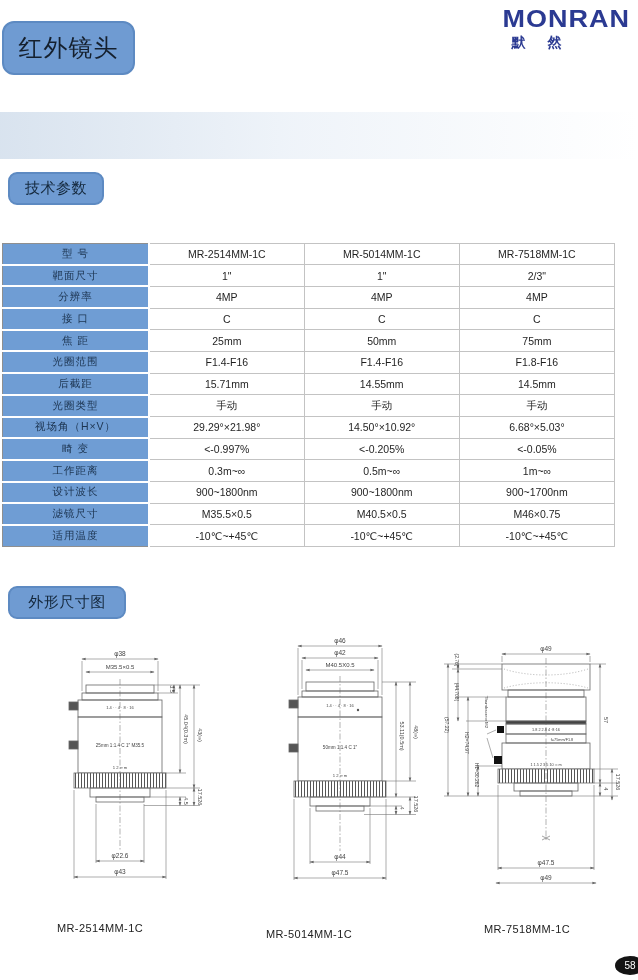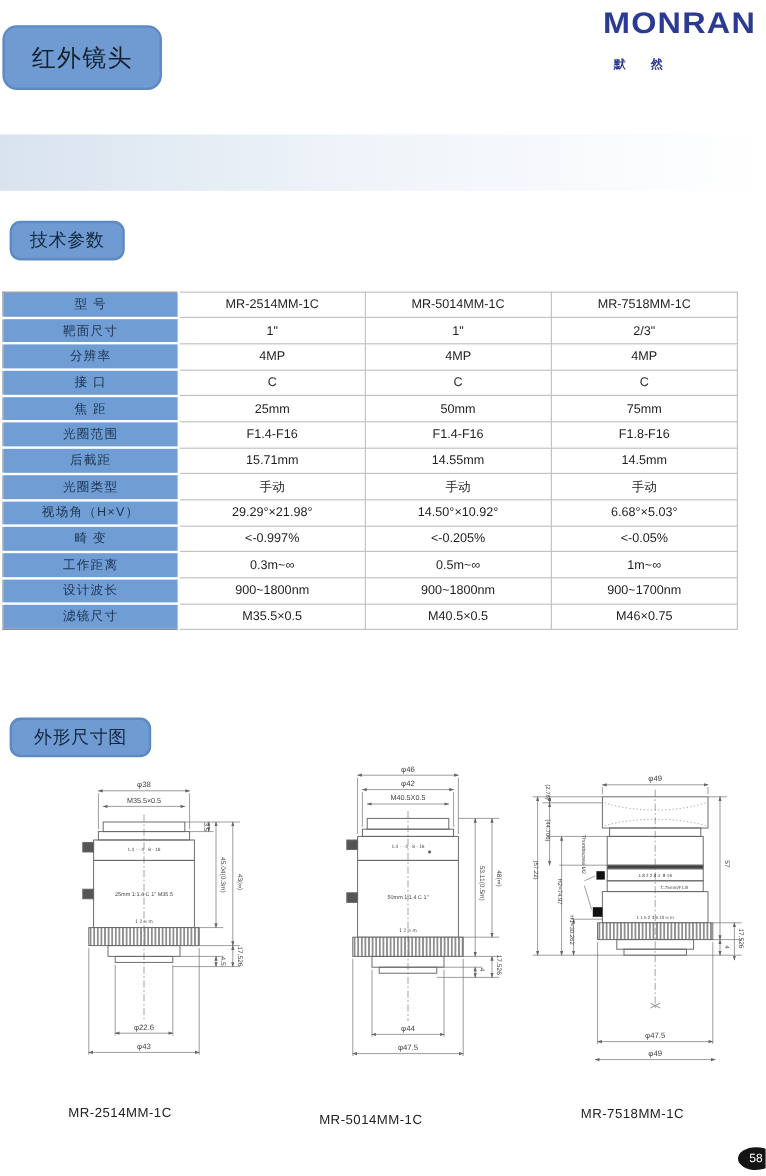--- a/index.html
+++ b/index.html
@@ -6,37 +6,37 @@
   body{
     width:638px;height:980px;position:relative;background:#ffffff;
     font-family:"Liberation Sans","DejaVu Sans",sans-serif;
     overflow:hidden;color:#222;
   }
   
   .title-badge{
     position:absolute;left:2px;top:21px;width:133px;height:54px;
     background:#6f9bd2;border:2px solid #5d8ac2;border-radius:12px;
     display:flex;align-items:center;justify-content:center;
-    font-size:20px;color:#15202e;letter-spacing:1px;box-sizing:border-box;
+    font-size:24px;color:#15202e;letter-spacing:1px;box-sizing:border-box;
   }
   .logo{position:absolute;right:8px;top:6px;}
   .logo-main{
     font-size:27px;font-weight:800;color:#2b3a92;letter-spacing:1px;
     transform:scaleY(.92);line-height:1;
   }
-  .logo-sub{font-size:10px;font-weight:700;color:#2b3a92;letter-spacing:9px;margin-top:14px;text-indent:9px;}
+  .logo-sub{font-size:14px;font-weight:700;color:#2b3a92;letter-spacing:9px;margin-top:1px;text-indent:9px;}
   .band{
     position:absolute;left:0;top:112px;width:638px;height:47px;
     background:linear-gradient(90deg,rgba(170,193,219,.45) 0%,rgba(208,222,238,.35) 45%,rgba(255,255,255,0) 100%);
   }
   
   .section-badge{
     position:absolute;background:#6f9bd2;border:2px solid #5d8ac2;border-radius:9px;
     display:flex;align-items:center;justify-content:center;
-    font-size:15px;color:#14283c;box-sizing:border-box;letter-spacing:.5px;margin-top:12px;
+    font-size:15px;color:#14283c;box-sizing:border-box;letter-spacing:.5px;
   }
   .badge-specs{left:8px;top:172px;width:96px;height:33px;}
   .badge-dims{left:8px;top:586px;width:118px;height:33px;}
   
   .spec-table{
     position:absolute;left:2px;top:243px;width:613px;border-collapse:collapse;
     border:1px solid #8f8f8f;table-layout:fixed;font-size:10.5px;
   }
   .spec-table td{height:19.7px;text-align:center;vertical-align:middle;padding:0 2px;}
   .spec-table td.lab{
@@ -151,20 +151,26 @@
         <td class="lab">设计波长</td>
         <td class="val">900~1800nm</td>
         <td class="val">900~1800nm</td>
         <td class="val">900~1700nm</td>
       </tr>
       <tr>
         <td class="lab">滤镜尺寸</td>
         <td class="val">M35.5×0.5</td>
         <td class="val">M40.5×0.5</td>
         <td class="val">M46×0.75</td>
+      </tr>
+      <tr>
+        <td class="lab">适用温度</td>
+        <td class="val">-10℃~+45℃</td>
+        <td class="val">-10℃~+45℃</td>
+        <td class="val">-10℃~+45℃</td>
       </tr>
     </tbody>
 </table>
 
 <div class="section-badge badge-dims">
   <span>外形尺寸图</span>
 </div>
 
 <div class="drawing d1">
 <svg width="205" height="258" viewBox="0 0 205 258">

